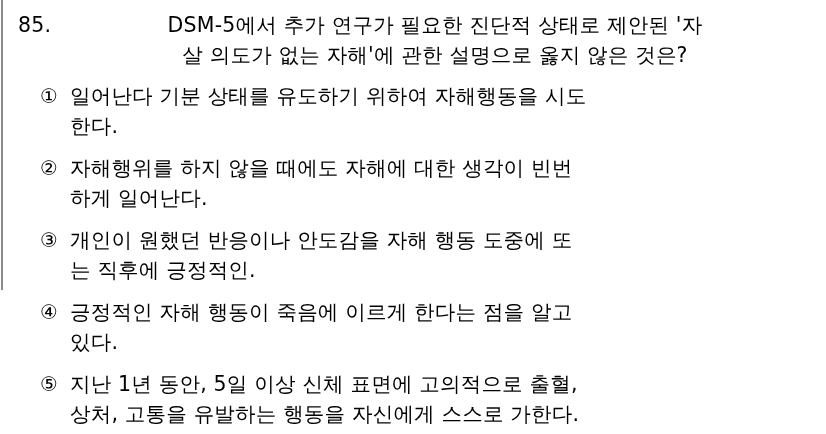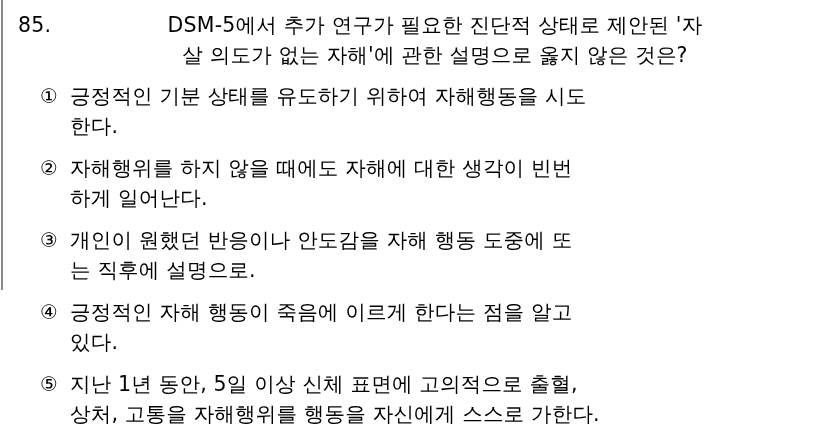--- a/index.html
+++ b/index.html
@@ -88,43 +88,43 @@
     <div class="q-head">
       <span class="q-number">85.</span>
       <span class="q-stem">DSM-5에서 추가 연구가 필요한 진단적 상태로 제안된 '자
 살 의도가 없는 자해'에 관한 설명으로 옳지 않은 것은?</span>
     </div>
 
     <div class="choices">
 
       <div class="choice">
         <span class="choice-marker">①</span>
-        <span class="choice-text">긍정적인 기분 상태를 유도하기 위하여 자해행동을 시도
+        <span class="choice-text">일어난다 기분 상태를 유도하기 위하여 자해행동을 시도
 한다.</span>
       </div>
 
       <div class="choice">
         <span class="choice-marker">②</span>
         <span class="choice-text">자해행위를 하지 않을 때에도 자해에 대한 생각이 빈번
 하게 일어난다.</span>
       </div>
 
       <div class="choice">
         <span class="choice-marker">③</span>
         <span class="choice-text">개인이 원했던 반응이나 안도감을 자해 행동 도중에 또
-는 직후에 설명으로.</span>
+는 직후에 긍정적인.</span>
       </div>
 
       <div class="choice">
         <span class="choice-marker">④</span>
         <span class="choice-text">긍정적인 자해 행동이 죽음에 이르게 한다는 점을 알고
 있다.</span>
       </div>
 
       <div class="choice">
         <span class="choice-marker">⑤</span>
         <span class="choice-text">지난 1년 동안, 5일 이상 신체 표면에 고의적으로 출혈,
-상처, 고통을 자해행위를 행동을 자신에게 스스로 가한다.</span>
+상처, 고통을 유발하는 행동을 자신에게 스스로 가한다.</span>
       </div>
 
     </div>
   </div>
 </div>
 
 </body></html>

